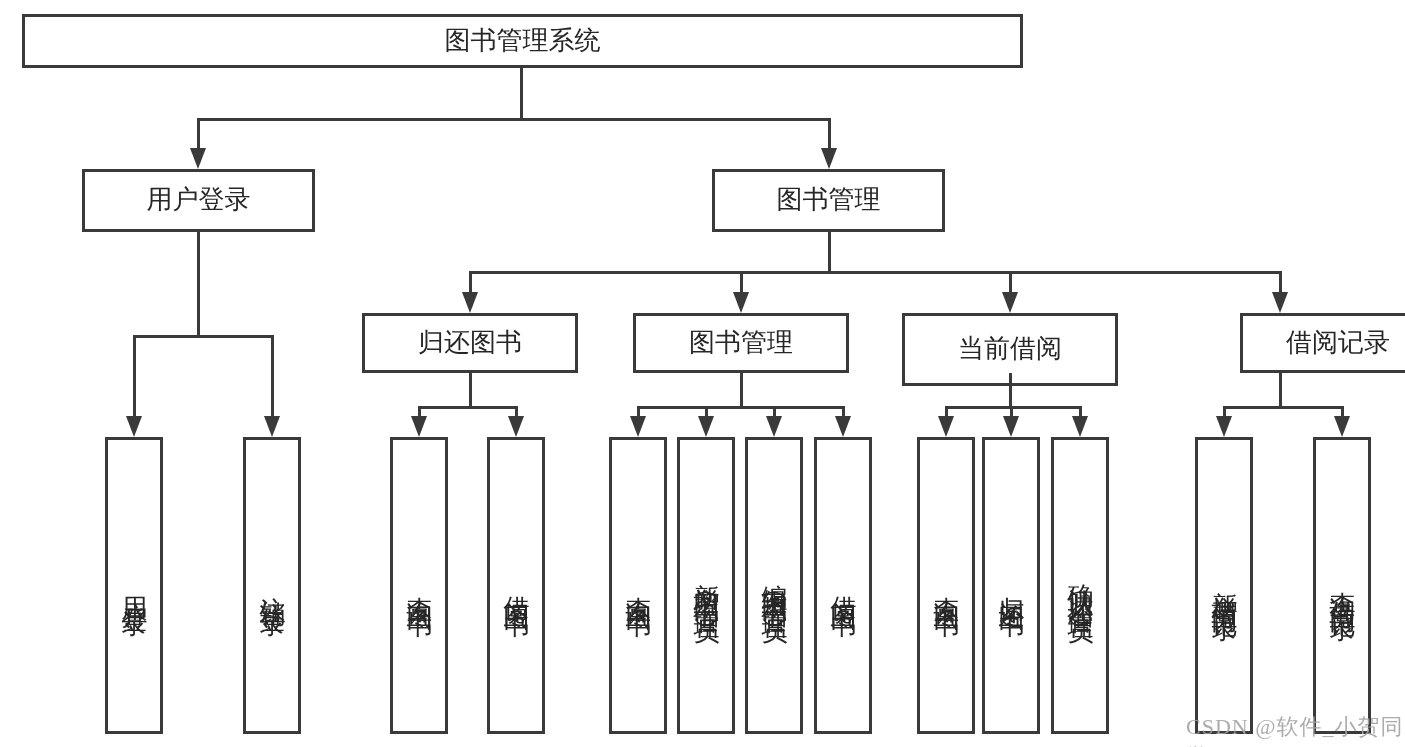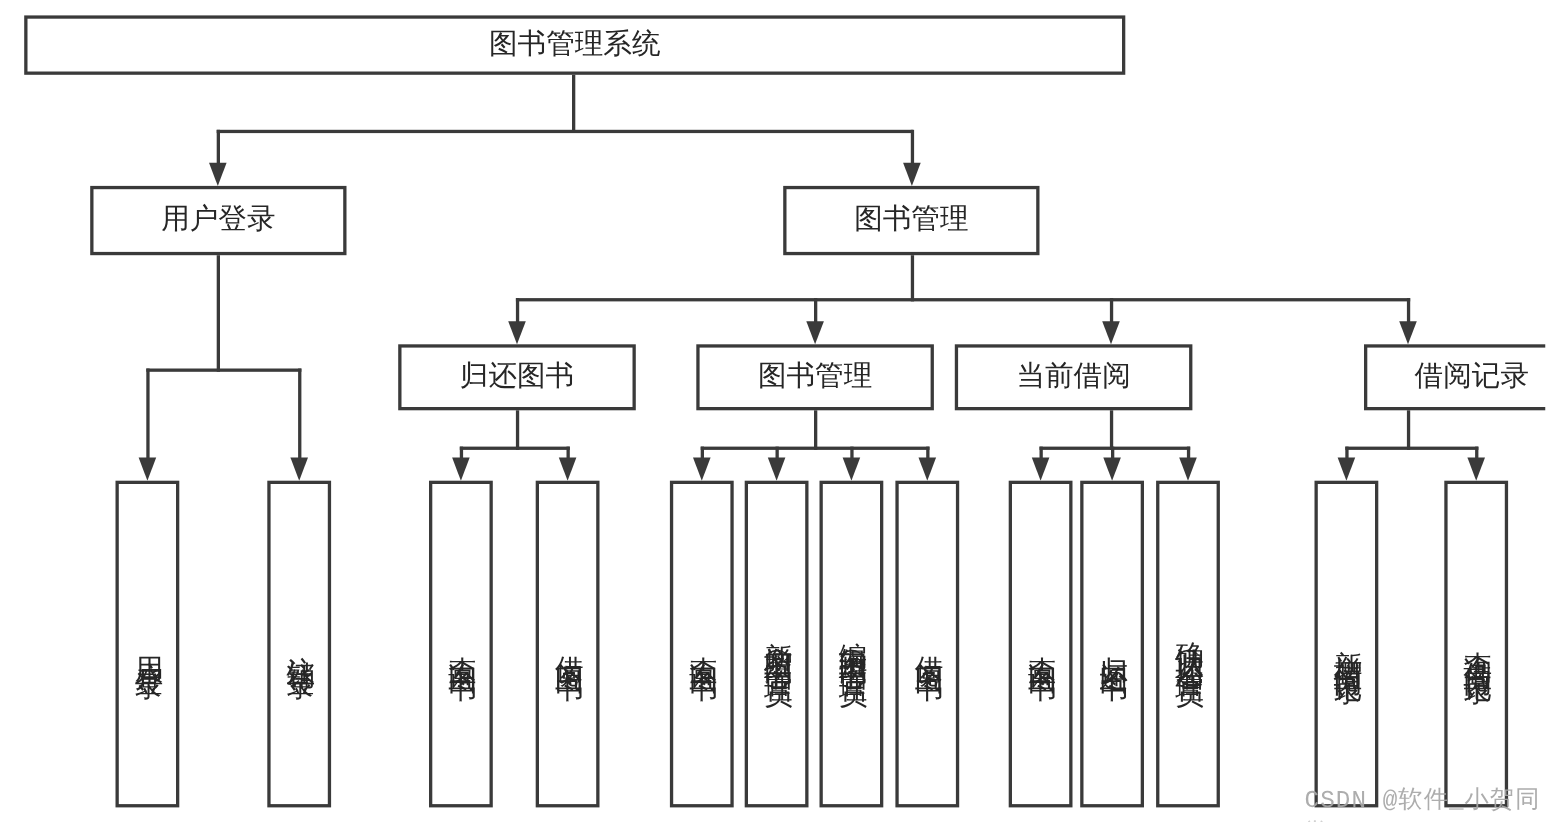--- a/index.html
+++ b/index.html
@@ -1,19 +1,19 @@
 <!DOCTYPE html>
 <html style="--line: #3a3a3a; --text: #262626; --background: #ffffff; --watermark: #a6a6a6;"><head>
 <meta charset="utf-8">
 <style>
   html,body{margin:0;padding:0;background:#fff;}
   .stage{
     position:relative;width:1405px;height:747px;overflow:hidden;
     background:var(--background,#ffffff);
-    font-family:Liberation Mono, monospace;
+    font-family:Liberation Serif, serif;
   }
   .box{
     position:absolute;box-sizing:border-box;
     border:3px solid var(--line,#3a3a3a);
     background:#ffffff;
     display:flex;align-items:center;justify-content:center;
     color:var(--text,#262626);
     font-size:26px;line-height:1.25;
   }
   .vbox span{
@@ -75,21 +75,21 @@
   <div class="arrow" style="left:733px;top:292px"></div>
   <div class="arrow" style="left:1002px;top:292px"></div>
   <div class="arrow" style="left:1272px;top:292px"></div>
 
   <div class="box" style="left:362px;top:313px;width:216px;height:60px">
     <span>归还图书</span>
   </div>
   <div class="box" style="left:633px;top:313px;width:216px;height:60px">
     <span>图书管理</span>
   </div>
-  <div class="box" style="left:868px;top:313px;width:216px;height:60px">
+  <div class="box" style="left:902px;top:313px;width:216px;height:73px">
     <span>当前借阅</span>
   </div>
   <div class="box" style="left:1240px;top:313px;width:196px;height:60px">
     <span>借阅记录</span>
   </div>
 
   <div class="line vline" style="left:469px;top:373px;height:36px"></div>
   <div class="line hline" style="left:418px;top:406px;width:100px"></div>
   <div class="line vline" style="left:418px;top:406px;height:15px"></div>
   <div class="line vline" style="left:515px;top:406px;height:15px"></div>

